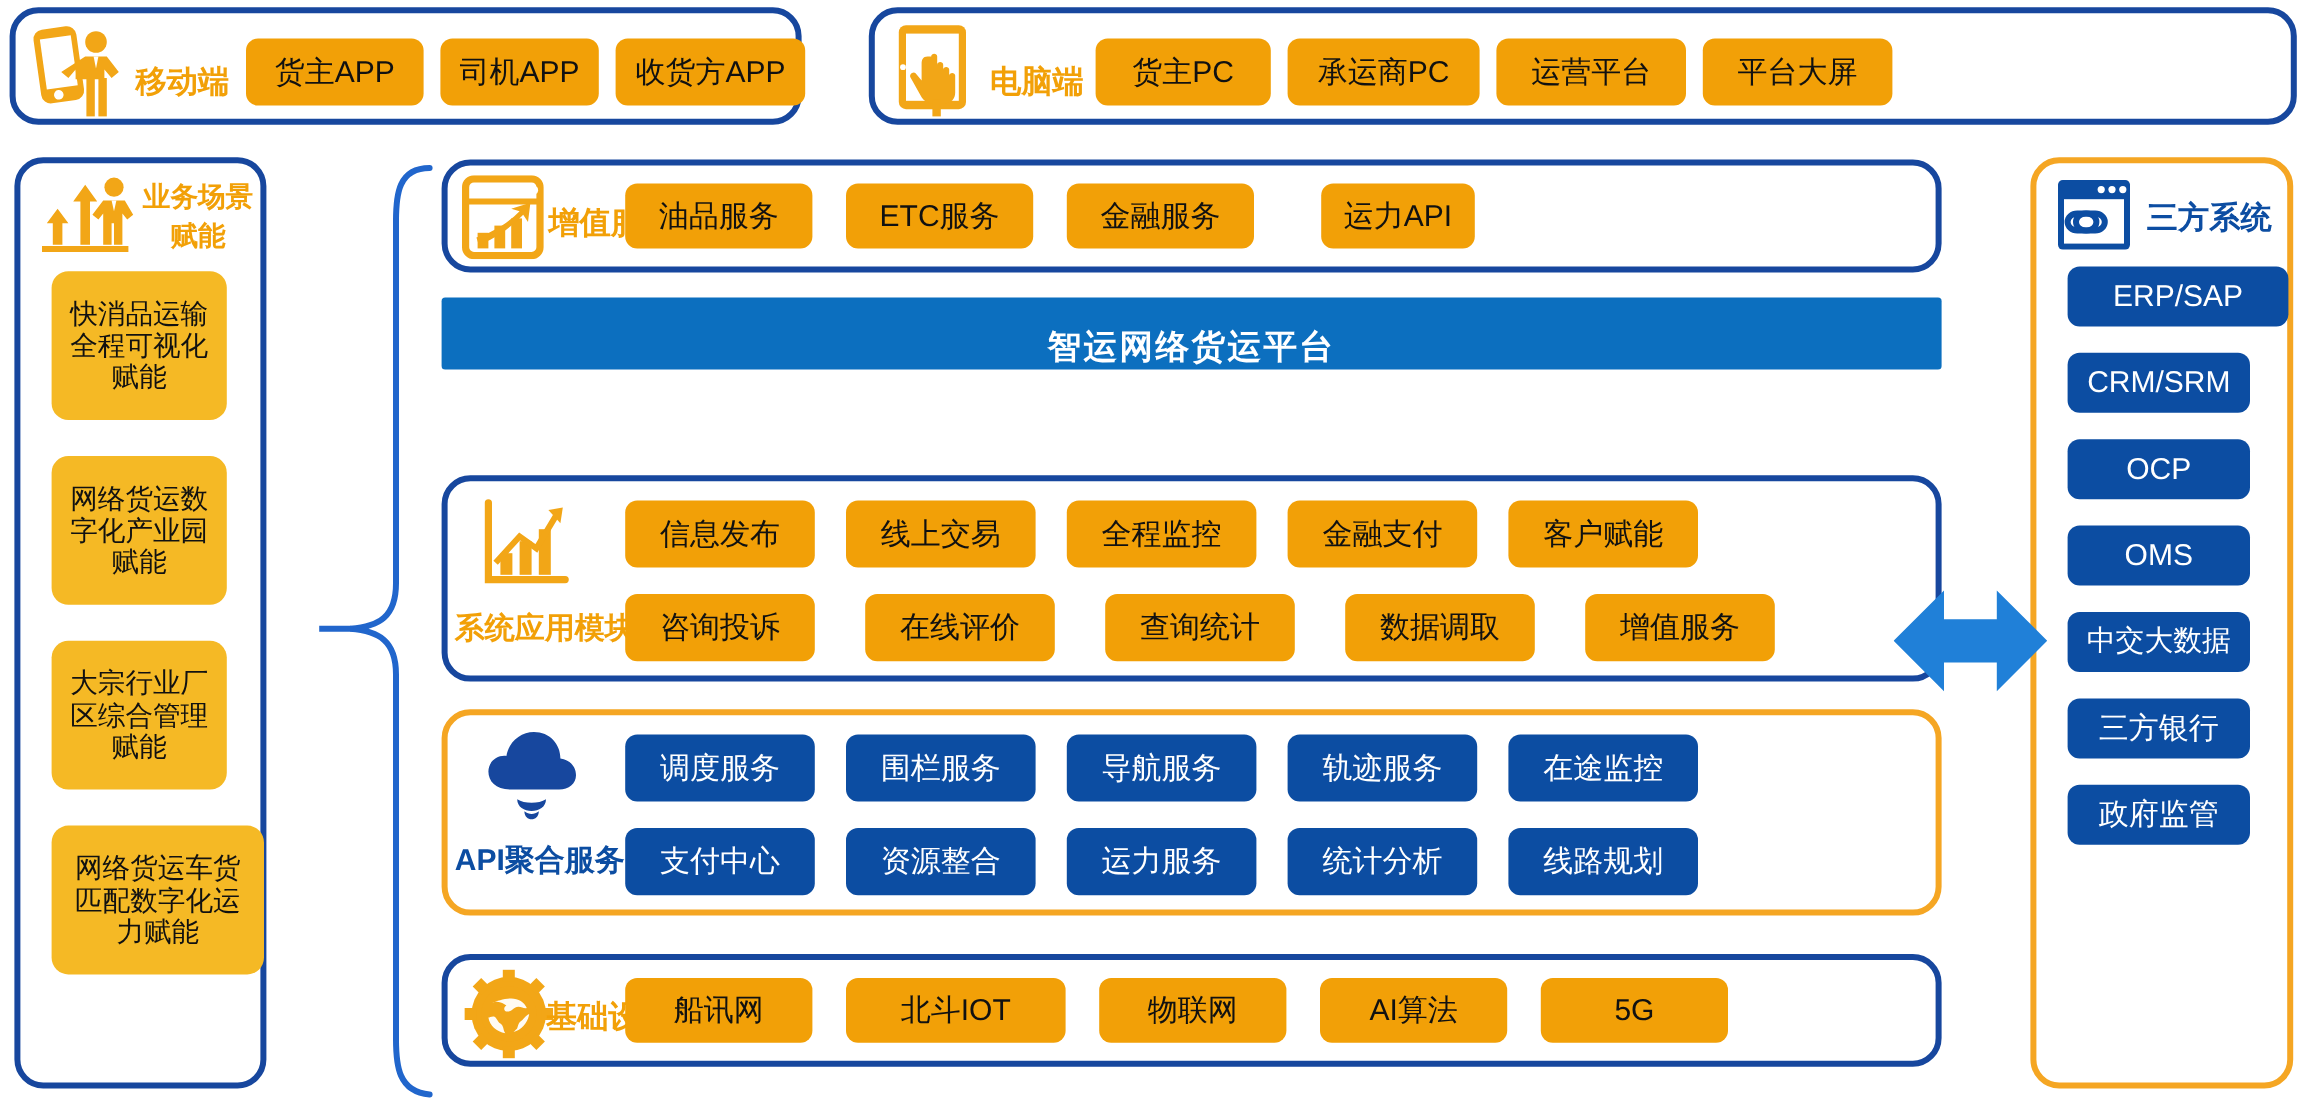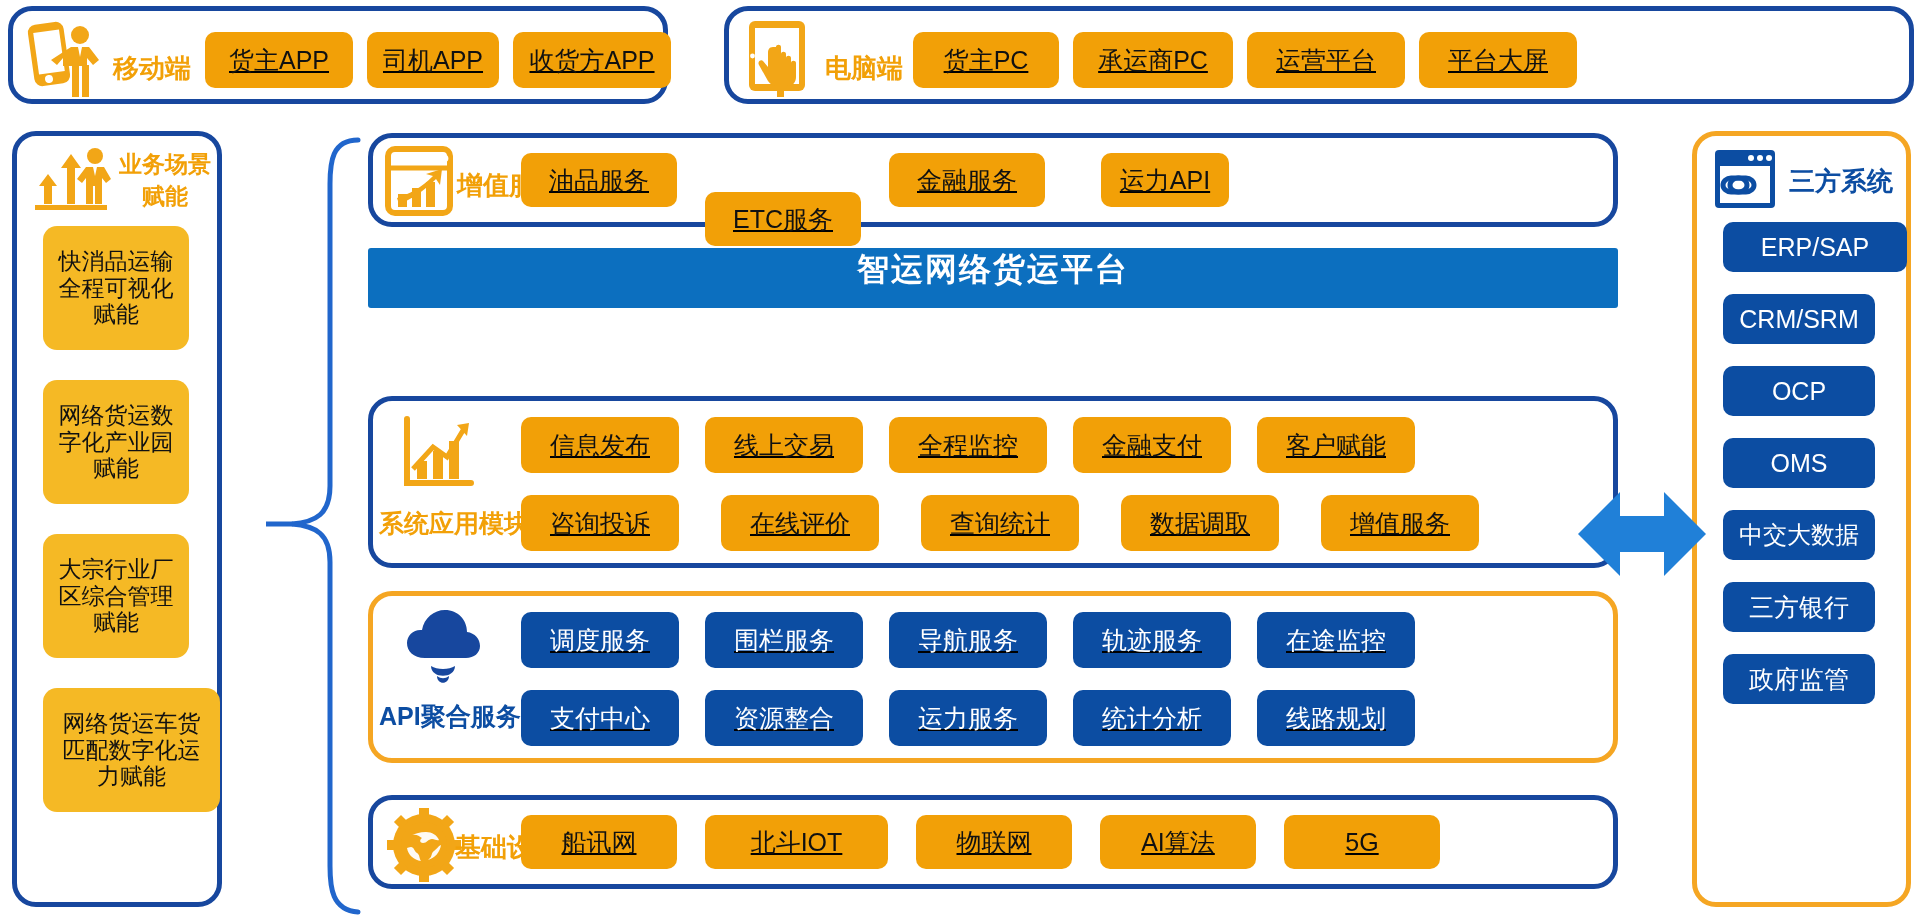--- a/index.html
+++ b/index.html
@@ -37,29 +37,29 @@
 
   
   #scene-panel{left:12px;top:131px;width:210px;height:776px;}
   
   #third-panel{left:1692px;top:131px;width:219px;height:776px;}
 
   
   #vas-panel{left:368px;top:133px;width:1250px;height:94px;}
   #banner{
     position:absolute;left:368px;top:248px;width:1250px;height:60px;
-    background:#0C6FBF;display:flex;align-items:flex-start;justify-content:center;
-    color:#fff;font-size:32px;font-weight:700;letter-spacing:2px;border-radius:3px;
+    background:#0C6FBF;display:flex;align-items:flex-end;justify-content:center;
+    color:#fff;font-size:28px;font-weight:700;letter-spacing:2px;border-radius:3px;
   }
   #sysmod-panel{left:368px;top:396px;width:1250px;height:172px;}
   #api-panel{left:368px;top:591px;width:1250px;height:172px;}
   #infra-panel{left:368px;top:795px;width:1250px;height:94px;}
 
   
-  .chiprow{position:absolute;display:flex;gap:26px;text-decoration:underline;}
+  .chiprow{position:absolute;display:flex;gap:26px;}
 
   .t-label{font-size:25px;}
 
   
   .side-list{position:absolute;display:flex;flex-direction:column;}
 
   svg{display:block;}
 </style>
 </head>
 <body>
@@ -143,21 +143,21 @@
         <circle cx="60" cy="12.5" r="3.4" fill="#fff"></circle>
       <rect x="13" y="48" width="9" height="13" fill="#F2A617"></rect>
       <rect x="27" y="42" width="9" height="19" fill="#F2A617"></rect>
       <rect x="41" y="36" width="9" height="25" fill="#F2A617"></rect>
       <path d="M12 52 C24 48 36 42 48 30 l-7 -2 16 -5 -2 16 -4 -6 C38 46 25 54 14 58z" fill="#F2A617"></path>
     </svg>
   </span>
   <span class="cap" style="left:84px;top:30px;font-size:26px;">增值服务</span>
   <div class="chiprow" style="left:148px;top:15px;gap:28px;">
     <div class="chip orange t-label" style="width:156px;height:54px;">油品服务</div>
-    <div class="chip orange t-label" style="width:156px;height:54px;margin-top:39px;">ETC服务</div>
+    <div class="chip orange t-label" style="width:156px;height:54px;">ETC服务</div>
     <div class="chip orange t-label" style="width:156px;height:54px;">金融服务</div>
     <div class="chip orange t-label" style="width:128px;height:54px;margin-left:28px;">运力API</div>
   </div>
 </div>
 
 <div id="banner">
   <span>智运网络货运平台</span>
 </div>
 
 <div class="panel" id="sysmod-panel">

